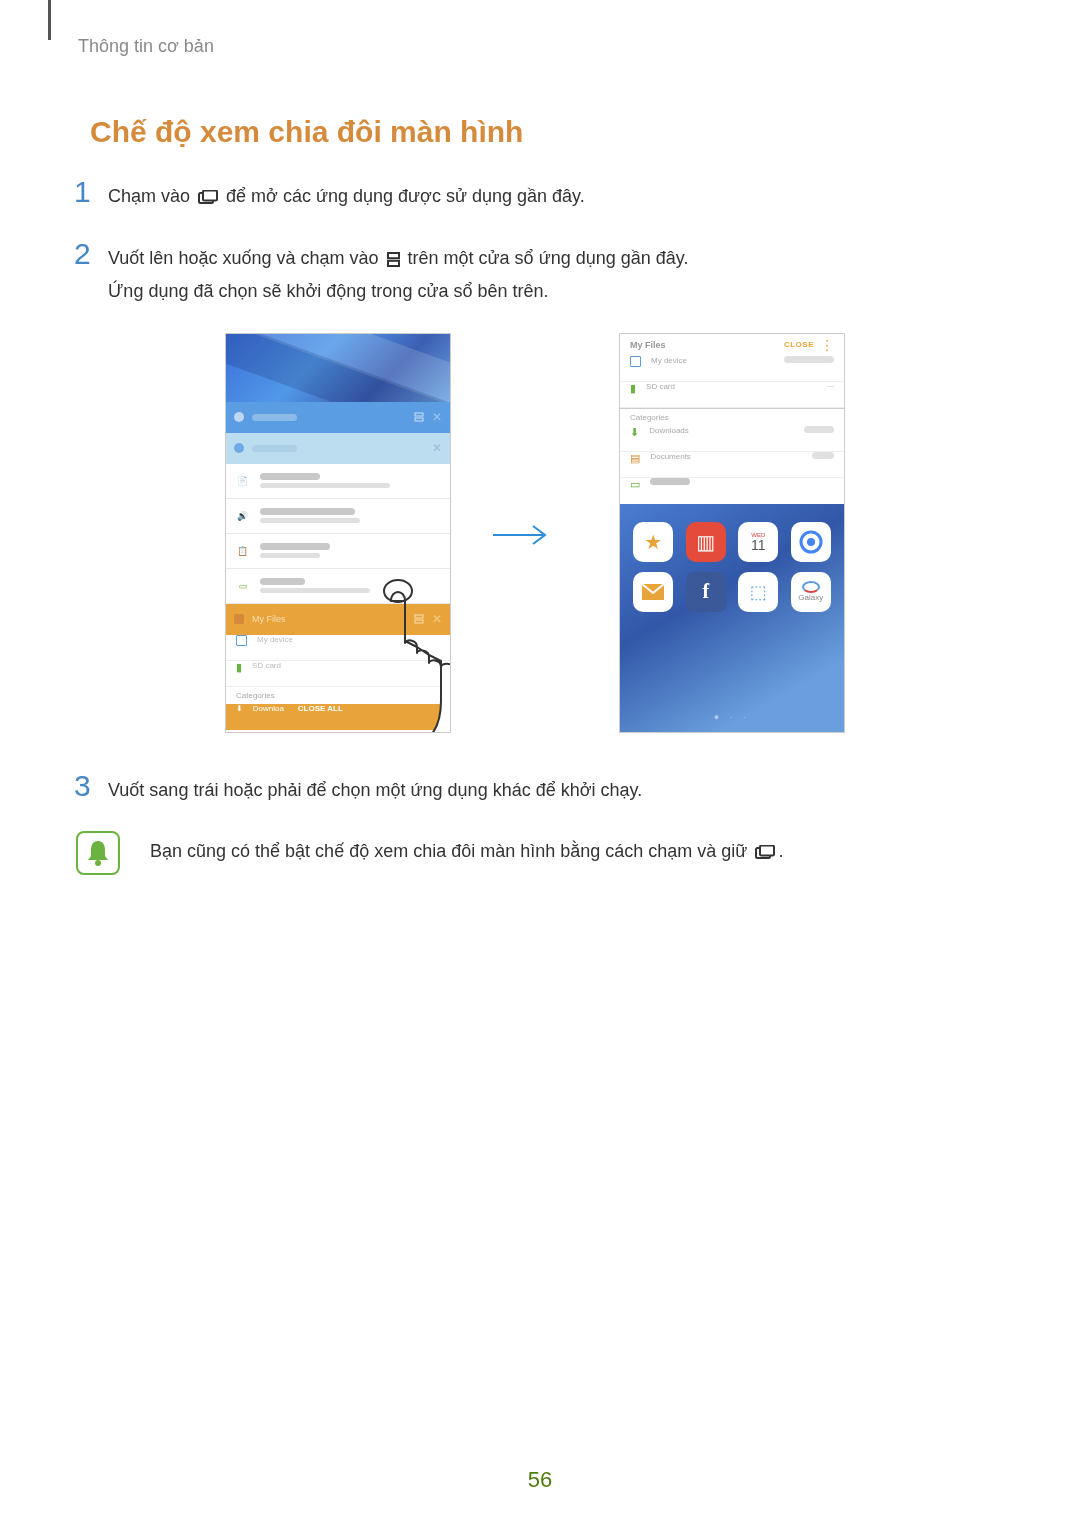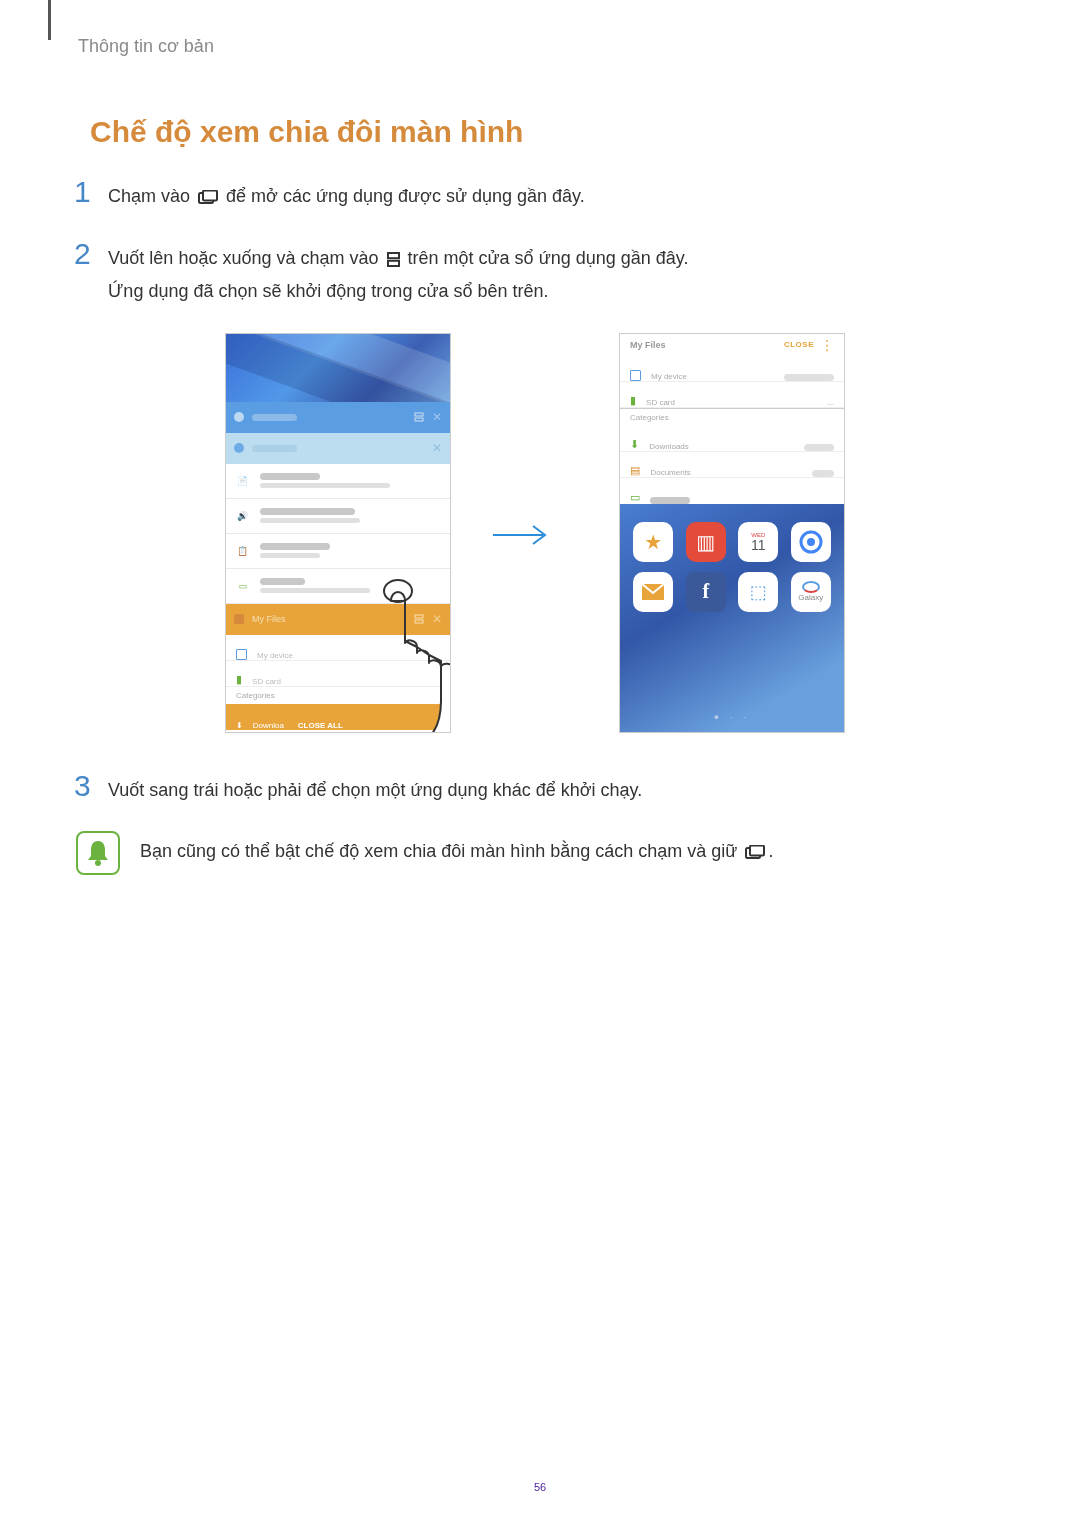--- a/index.html
+++ b/index.html
@@ -104,41 +104,41 @@
     height:35px;border-bottom:1px solid #e9e9e9;display:flex;align-items:center;padding:0 10px;gap:10px;font-size:9px;
   }
   .li-ico{width:14px;height:14px;flex-shrink:0;display:flex;align-items:center;justify-content:center;}
   .blur-line{height:7px;border-radius:5px;}
   .blur-sm{height:5px;border-radius:4px;margin-top:3px;}
   .col{display:flex;flex-direction:column;flex:1;}
   .gray{background:#c8c8c8;}
   .lgray{background:#e0e0e0;}
   .greentxt{color:#6bb33e;}
   .bluetxt{color:#5a9de2;}
-  .px-row{height:26px;display:flex;align-items:flex-end;padding:0 10px;gap:10px;font-size:8px;border-bottom:1px solid #eee;}
+  .px-row{height:26px;display:flex;align-items:flex-start;padding:0 10px;gap:10px;font-size:8px;border-bottom:1px solid #eee;}
   
   .hand{position:absolute;left:135px;top:237px;width:120px;height:180px;z-index:5;}
   
   .arr{color:#2b8cd9;font-size:42px;}
   
   .rp-hdr{height:22px;display:flex;align-items:center;padding:0 10px;font-size:9px;color:#aaa;}
   .rp-hdr .spacer{flex:1;}
   .search-t{color:#e8a43a;font-weight:bold;font-size:8px;letter-spacing:.5px;}
   .dots3{color:#e8a43a;font-size:14px;line-height:1;margin-left:6px;}
   .rp-list{border-bottom:1px solid #ccc;}
   .cat-h{padding:4px 10px;font-size:8px;color:#aaa;}
   .rp-bottom{background:linear-gradient(150deg,#4a7dd0 0%,#3257a8 40%,#699fdd 80%);flex:1;padding:18px 12px 10px;display:flex;flex-direction:column;justify-content:space-between;}
   .app-grid{display:grid;grid-template-columns:repeat(4,1fr);gap:10px;}
   .app-ic{width:40px;height:40px;border-radius:10px;display:flex;align-items:center;justify-content:center;font-size:20px;color:#fff;margin:0 auto;}
   .pager{text-align:center;color:#b3c9e5;font-size:9px;letter-spacing:4px;padding-top:10px;}
   
-  .tip-row{display:flex;align-items:center;gap:20px;margin-top:14px;margin-left:2px;}
+  .tip-row{display:flex;align-items:center;gap:30px;margin-top:14px;margin-left:2px;}
   .tip-ic{width:44px;height:44px;border:2px solid #6bb33e;border-radius:8px;display:flex;align-items:center;justify-content:center;flex-shrink:0;}
   .tip-text{font-size:18px;color:#333;}
-  .page-num{position:absolute;bottom:34px;left:0;right:0;text-align:center;font-size:11px;color:#4c1d95;}
+  .page-num{position:absolute;bottom:34px;left:0;right:0;text-align:center;font-size:22px;color:#4d7c0f;}
 </style>
 </head>
 <body>
 
 <div class="page-border-left"></div>
 
 <div class="page">
   <div class="breadcrumb">Thông tin cơ bản</div>
   <h2 class="heading">Chế độ xem chia đôi màn hình</h2>
 

